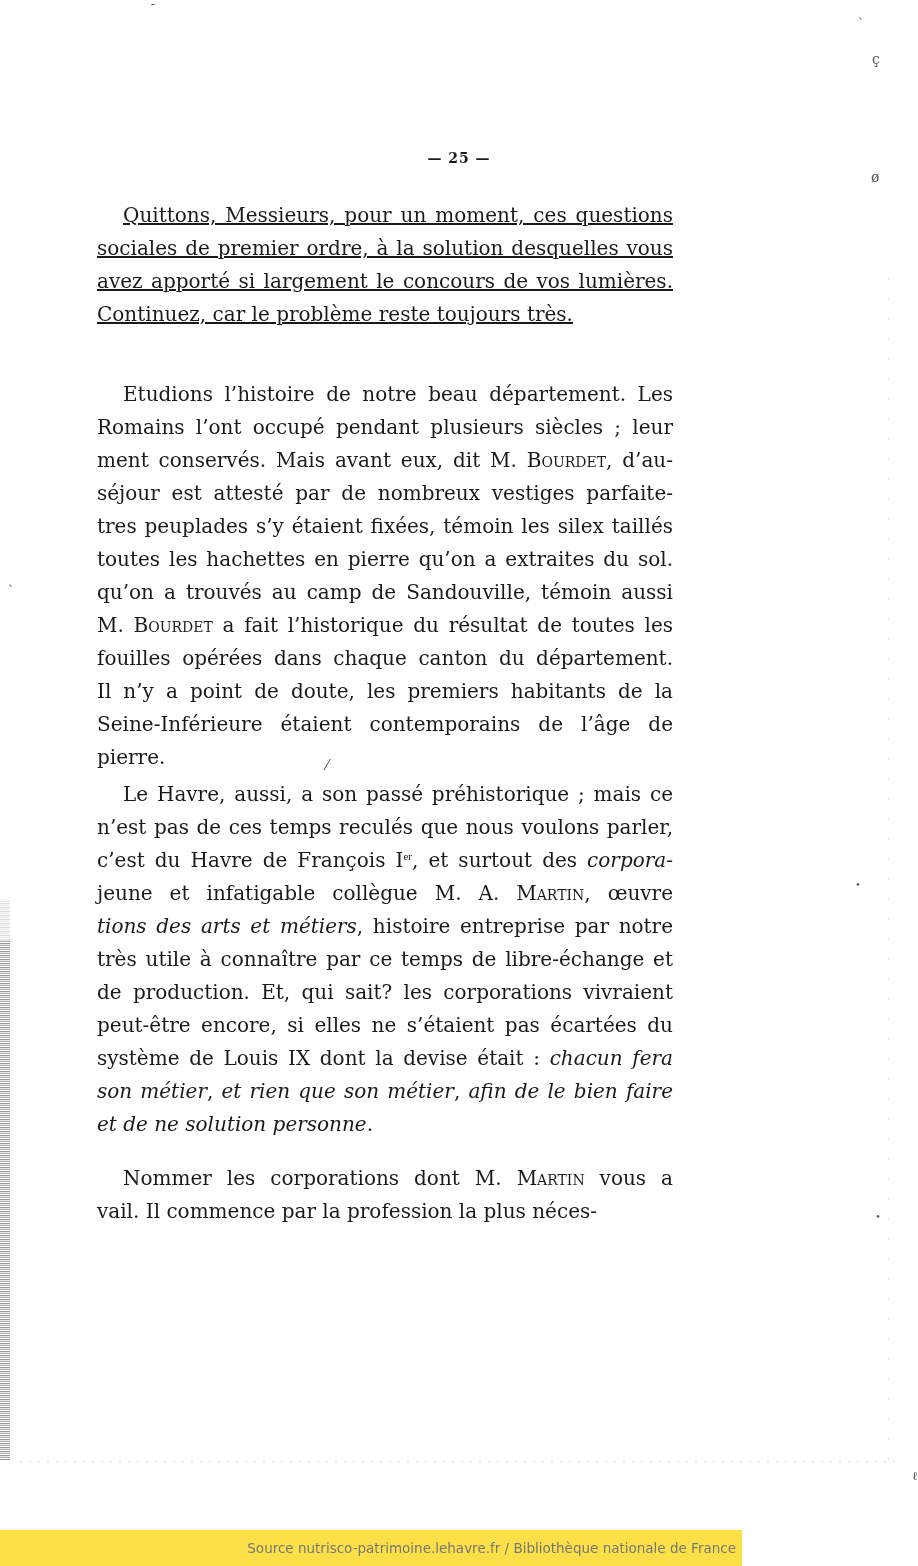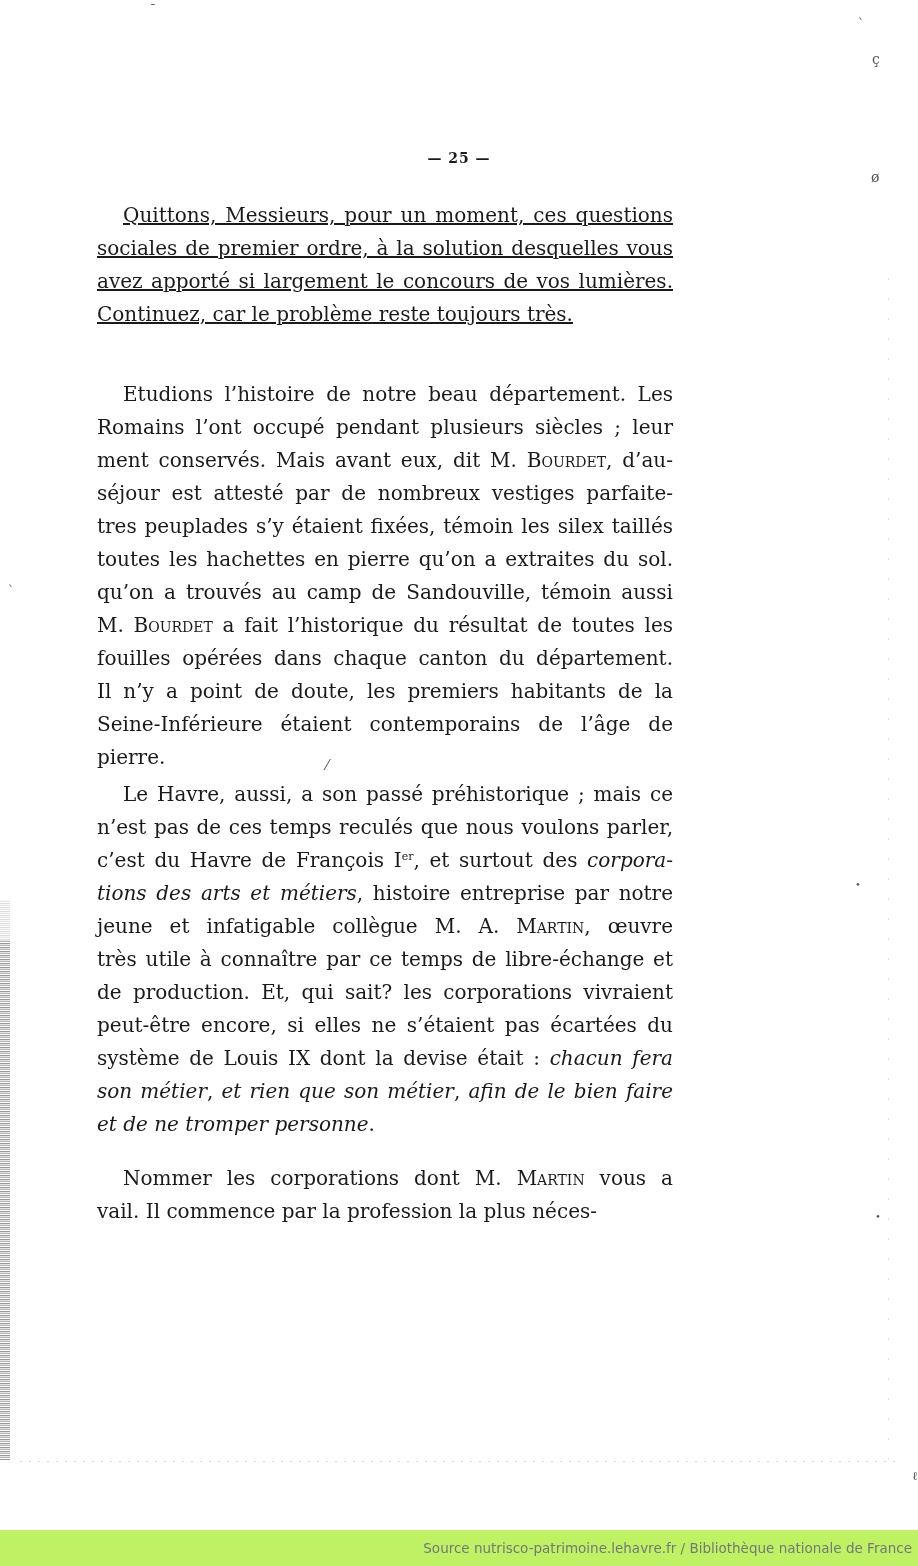--- a/index.html
+++ b/index.html
@@ -94,32 +94,33 @@
     .sc {
       font-variant: small-caps;
     }
     .it {
       font-style: italic;
     }
     sup {
       font-size: 11px;
       vertical-align: 7px;
       line-height: 0;
+      font-family: Liberation Serif, serif;
     }
     #p1 { top: 199px; text-decoration: underline; }
     #p2 { top: 359px; margin-top: 19px; }
     #p3 { top: 778px; }
     #p4 { top: 1162px; }
     .footer {
       position: absolute;
       left: 0;
       top: 1530px;
-      width: 918px;
+      width: 742px;
       height: 36px;
-      background: #bef264;
+      background: #fde047;
     }
     .source-credit {
       position: absolute;
       right: 6px;
       top: 10px;
       font-family: "DejaVu Sans", "Liberation Sans", sans-serif;
       font-size: 13.5px;
       color: #777777;
       white-space: nowrap;
     }
@@ -162,28 +163,28 @@
       <span class="line"><span>M. </span><span class="sc">Bourdet</span><span> a fait l’historique du résultat de toutes les</span></span>
       <span class="line">fouilles opérées dans chaque canton du département.</span>
       <span class="line">Il n’y a point de doute, les premiers habitants de la</span>
       <span class="line">Seine-Inférieure étaient contemporains de l’âge de</span>
       <span class="line last">pierre.</span>
     </p>
   <p class="para" id="p3">
       <span class="line indent">Le Havre, aussi, a son passé préhistorique ; mais ce</span>
       <span class="line">n’est pas de ces temps reculés que nous voulons parler,</span>
       <span class="line"><span>c’est du Havre de François I</span><sup>er</sup><span>, et surtout des </span><span class="it">corpora-</span></span>
+      <span class="line"><span>jeune et infatigable collègue M. A. </span><span class="sc">Martin</span><span>, œuvre</span></span>
       <span class="line"><span class="it">tions des arts et métiers</span><span>, histoire entreprise par notre</span></span>
-      <span class="line"><span>jeune et infatigable collègue M. A. </span><span class="sc">Martin</span><span>, œuvre</span></span>
       <span class="line">très utile à connaître par ce temps de libre-échange et</span>
       <span class="line">de production. Et, qui sait? les corporations vivraient</span>
       <span class="line">peut-être encore, si elles ne s’étaient pas écartées du</span>
       <span class="line"><span>système de Louis IX dont la devise était : </span><span class="it">chacun fera</span></span>
       <span class="line"><span class="it">son métier</span><span>, </span><span class="it">et rien que son métier</span><span>, </span><span class="it">afin de le bien faire</span></span>
-      <span class="line last"><span class="it">et de ne tromper personne</span><span>.</span></span>
+      <span class="line last"><span class="it">et de ne solution personne</span><span>.</span></span>
     </p>
   <p class="para" id="p4">
       <span class="line indent"><span>Nommer les corporations dont M. </span><span class="sc">Martin</span><span> vous a</span></span>
       <span class="line last">vail. Il commence par la profession la plus néces-</span>
     </p>
 </div>
 
 <div class="footer">
   <span class="source-credit">Source nutrisco-patrimoine.lehavre.fr / Bibliothèque nationale de France</span>
 </div>

